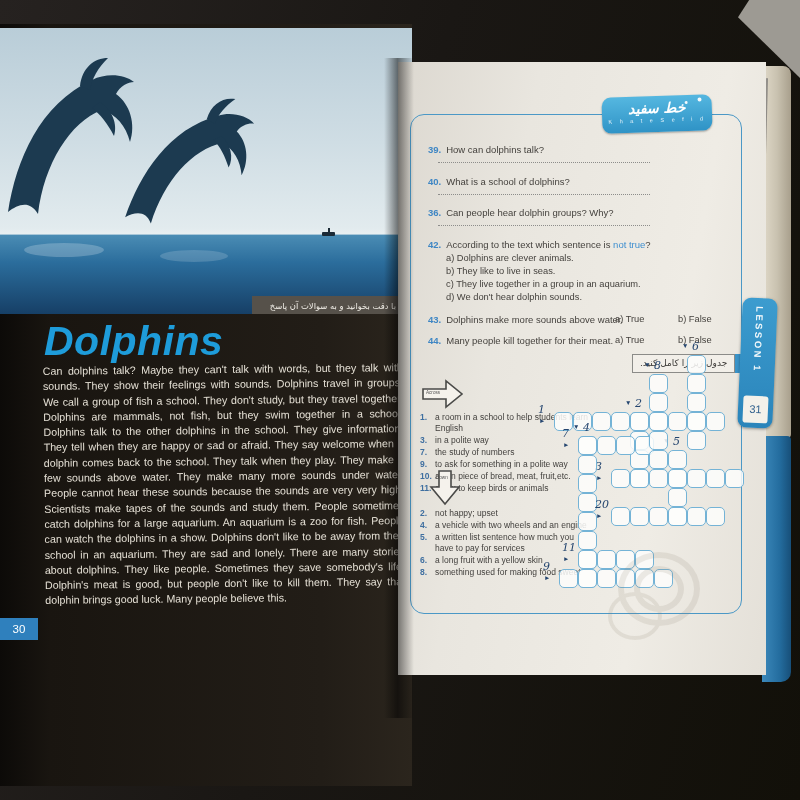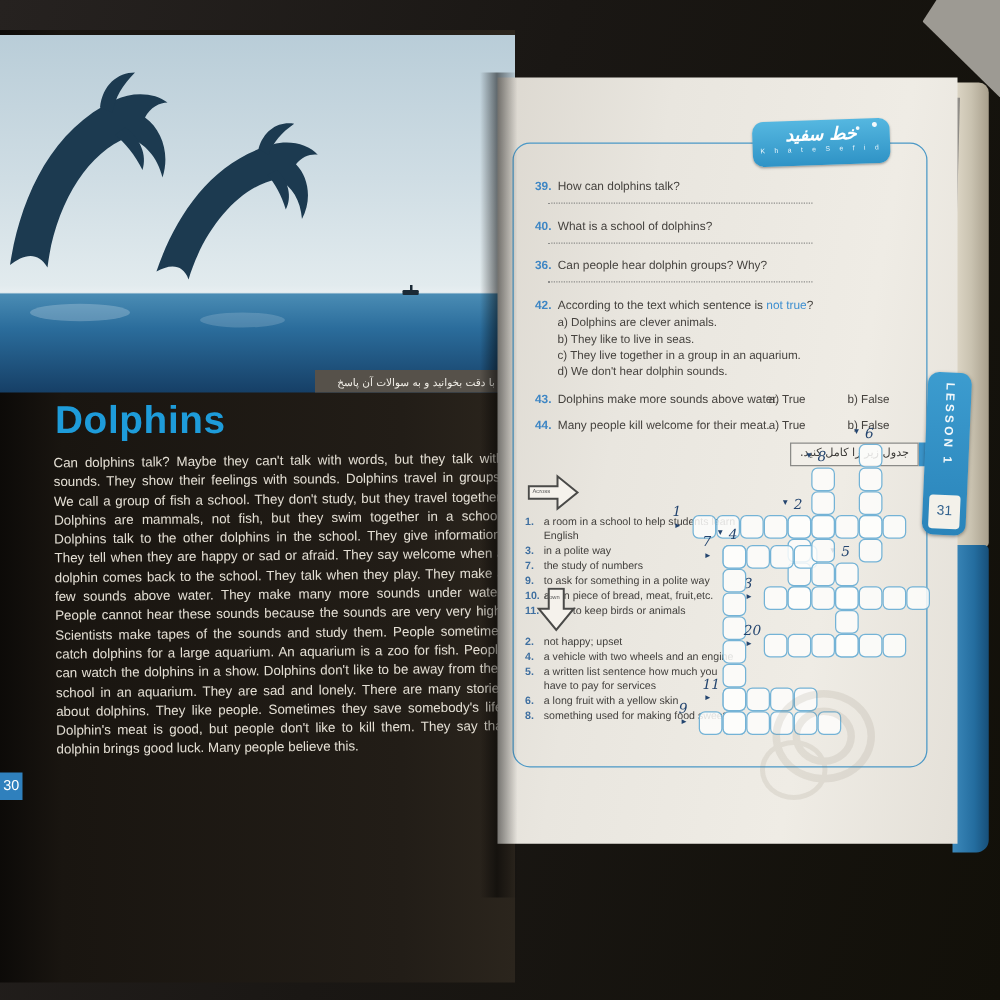--- a/index.html
+++ b/index.html
@@ -24,28 +24,28 @@
     background:linear-gradient(90deg,#0c0a08,#191510 12%,#221d17 78%,#2b251d);}
   .photo{left:0;top:4px;width:412px;height:286px;overflow:hidden;
     background:linear-gradient(#b9cdd8 0%,#cfdde4 40%,#e2ebee 70%,#e8eff1 72%,
       #4a8cb4 72.5%,#2b6d9c 82%,#163f66 100%);}
   .photo-svg{left:-6px;top:14px;}
   .ship{left:322px;top:204px;width:13px;height:4px;background:#1b2a36;border-radius:1px;}
   .ship:before{content:"";position:absolute;left:6px;top:-4px;width:2px;height:4px;background:#1b2a36;}
   .caption-strip{left:252px;top:268px;width:160px;height:21px;background:#56514a;
     color:#f2efe8;font-size:8.4px;line-height:21px;text-align:right;padding-right:7px;
     box-sizing:border-box;direction:rtl;font-family:"DejaVu Sans",sans-serif;}
-  .reading-title{left:44px;top:294px;margin:0;color:#1e9cda;font-size:31px;font-weight:bold;letter-spacing:.5px;}
+  .reading-title{left:44px;top:294px;margin:0;color:#1e9cda;font-size:41px;font-weight:bold;letter-spacing:.5px;font-style:italic;}
   .passage{left:44px;top:338px;width:360px;margin:0;color:#e4dfd4;font-size:10.7px;
     line-height:15.3px;text-align:justify;transform:rotate(-.6deg);}
   .vocab{left:48px;top:522px;width:220px;}
   .vocab-row{position:relative;height:16px;font-size:10.5px;}
   .vocab-en{color:#38a2da;font-weight:bold;}
   .vocab-fa{color:#efece4;font-family:"DejaVu Sans",sans-serif;font-size:10px;}
-  .pagenum-badge{left:0;top:594px;width:18px;height:22px;background:#2f80bd;color:#fff;
+  .pagenum-badge{left:0;top:594px;width:38px;height:22px;background:#2f80bd;color:#fff;
     font-size:11.5px;text-align:center;line-height:22px;}
   
   .page-right{left:398px;top:62px;width:368px;height:613px;z-index:3;
     background:linear-gradient(100deg,#dcd8d0 0%,#e9e6df 30%,#efece5 70%,#e4e0d8 100%);}
   .frame{left:12px;top:52px;width:330px;height:498px;border:1.5px solid #4b98c6;border-radius:14px;}
   .logo{left:204px;top:34px;width:110px;height:36px;border-radius:9px;transform:rotate(-2deg);
     background:linear-gradient(#55b7e0,#2f93c6);box-shadow:0 1px 2px rgba(0,0,0,.35);text-align:center;}
   .logo-callig{display:block;color:#fff;font-size:14px;font-style:italic;font-weight:bold;
     margin-top:4px;font-family:"DejaVu Sans",sans-serif;direction:rtl;}
   .logo-latin{display:block;color:#eaf6fc;font-size:5.5px;letter-spacing:3px;margin-top:1px;}
@@ -154,21 +154,21 @@
   <div class="opt" style="top:217px;">c) They live together in a group in an aquarium.</div>
   <div class="opt" style="top:230px;">d) We don't hear dolphin sounds.</div>
 
   <div class="q" style="top:252px;">
     <span class="qnum">43.</span><span>Dolphins make more sounds above water.</span>
   </div>
   <div class="tf" style="left:217px;top:252px;">a) True</div>
   <div class="tf" style="left:280px;top:252px;">b) False</div>
 
   <div class="q" style="top:273px;">
-    <span class="qnum">44.</span><span>Many people kill welcome for their meat.</span>
+    <span class="qnum">44.</span><span>Many people kill together for their meat.</span>
   </div>
   <div class="tf" style="left:217px;top:273px;">a) True</div>
   <div class="tf" style="left:280px;top:273px;">b) False</div>
 
   <div class="abs ex-box" style="top:292px;">
     <span class="ex-num">۱۱</span>
     <span class="ex-text">جدول زیر را کامل کنید.</span>
   </div>
 
   <div class="clue-arrow" style="left:24px;top:316px;">

